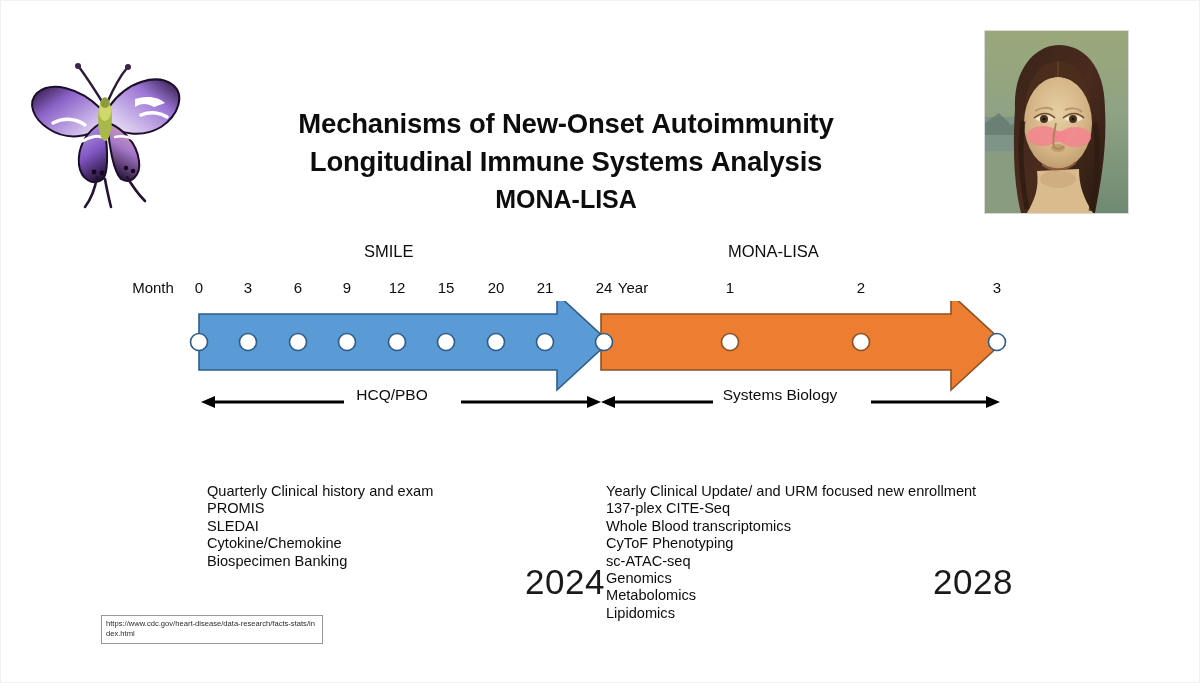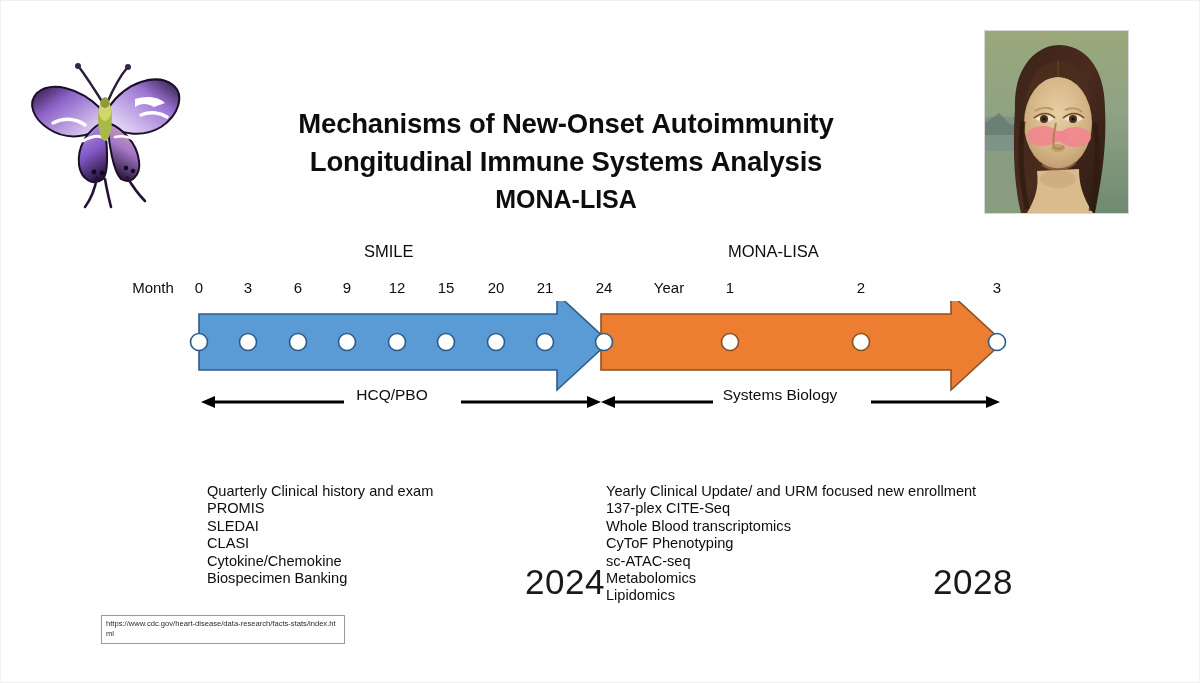--- a/index.html
+++ b/index.html
@@ -126,21 +126,21 @@
     letter-spacing: 0.5px;
   }
   #year-2024 { left: 524px; top: 561px; }
   #year-2028 { left: 932px; top: 561px; }
 
   
   .footnote {
     position: absolute;
     left: 100px;
     top: 614px;
-    width: 244px;
+    width: 222px;
     padding: 3px 4px 4px 4px;
     border: 1px solid #9a9a9a;
     background: #ffffff;
     box-sizing: border-box;
     font-size: 7.6px;
     line-height: 10px;
     color: #2b2b2b;
     word-break: break-all;
   }
 </style>
@@ -286,21 +286,21 @@
       <div class="tick" style="left: 152px;">Month</div>
       <div class="tick" style="left: 198px;">0</div>
       <div class="tick" style="left: 247px;">3</div>
       <div class="tick" style="left: 297px;">6</div>
       <div class="tick" style="left: 346px;">9</div>
       <div class="tick" style="left: 396px;">12</div>
       <div class="tick" style="left: 445px;">15</div>
       <div class="tick" style="left: 495px;">20</div>
       <div class="tick" style="left: 544px;">21</div>
       <div class="tick" style="left: 603px;">24</div>
-      <div class="tick" style="left: 668px;">Year</div>
+      <div class="tick" style="left: 632px;">Year</div>
       <div class="tick" style="left: 729px;">1</div>
       <div class="tick" style="left: 860px;">2</div>
       <div class="tick" style="left: 996px;">3</div>
     </div>
 
   <div class="timeline">
     <svg viewBox="0 0 1200 100" width="1200" height="100">
 
       <path d="M198 316 L556 316 L556 296 L608 344 L556 392 L556 372 L198 372 Z" transform="translate(0,-303)" fill="#5B9BD5" stroke="#2E5C8A" stroke-width="1.6"></path>
 
@@ -341,30 +341,30 @@
       </g>
     </svg>
     <div class="annot-label" id="annot-hcq">HCQ/PBO</div>
     <div class="annot-label" id="annot-sysbio">Systems Biology</div>
   </div>
 
   <div class="detail-list" id="list-left">
       <div>Quarterly Clinical history and exam</div>
       <div>PROMIS</div>
       <div>SLEDAI</div>
-      <div>CLASI</div>
       <div>Cytokine/Chemokine</div>
       <div>Biospecimen Banking</div>
     </div>
   <div class="detail-list" id="list-right">
       <div>Yearly Clinical Update/ and URM focused new enrollment</div>
       <div>137-plex CITE-Seq</div>
       <div>Whole Blood transcriptomics</div>
       <div>CyToF Phenotyping</div>
       <div>sc-ATAC-seq</div>
+      <div>Genomics</div>
       <div>Metabolomics</div>
       <div>Lipidomics</div>
     </div>
 
   <div class="year-caption" id="year-2024">2024</div>
   <div class="year-caption" id="year-2028">2028</div>
 
   <div class="footnote">https://www.cdc.gov/heart-disease/data-research/facts-stats/index.html</div>
 
 </div>

